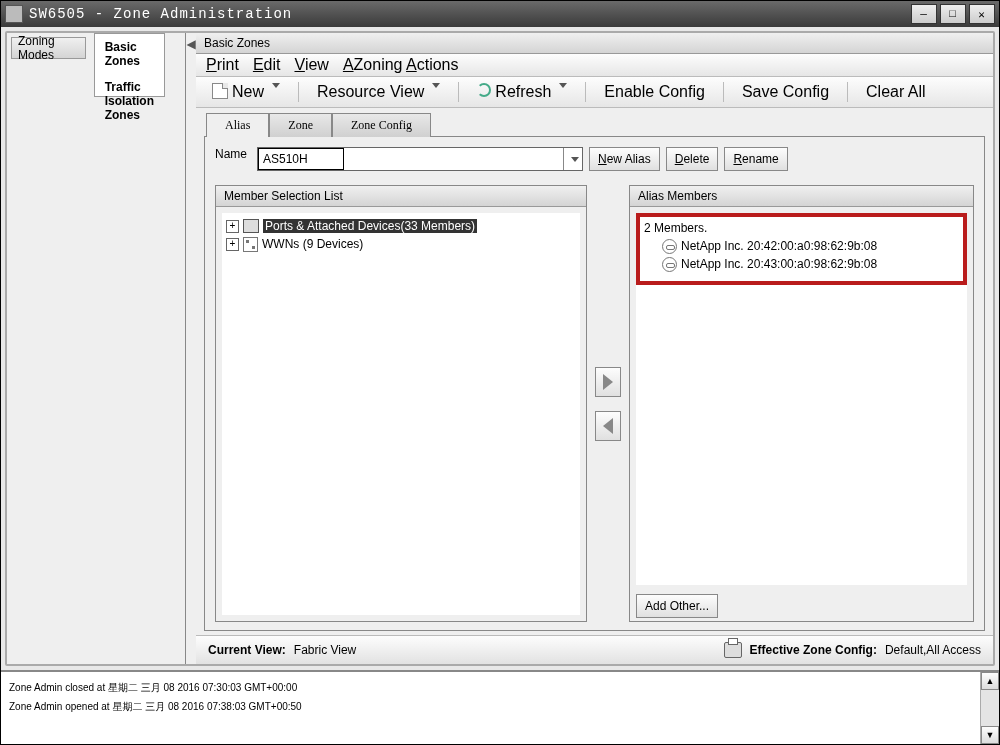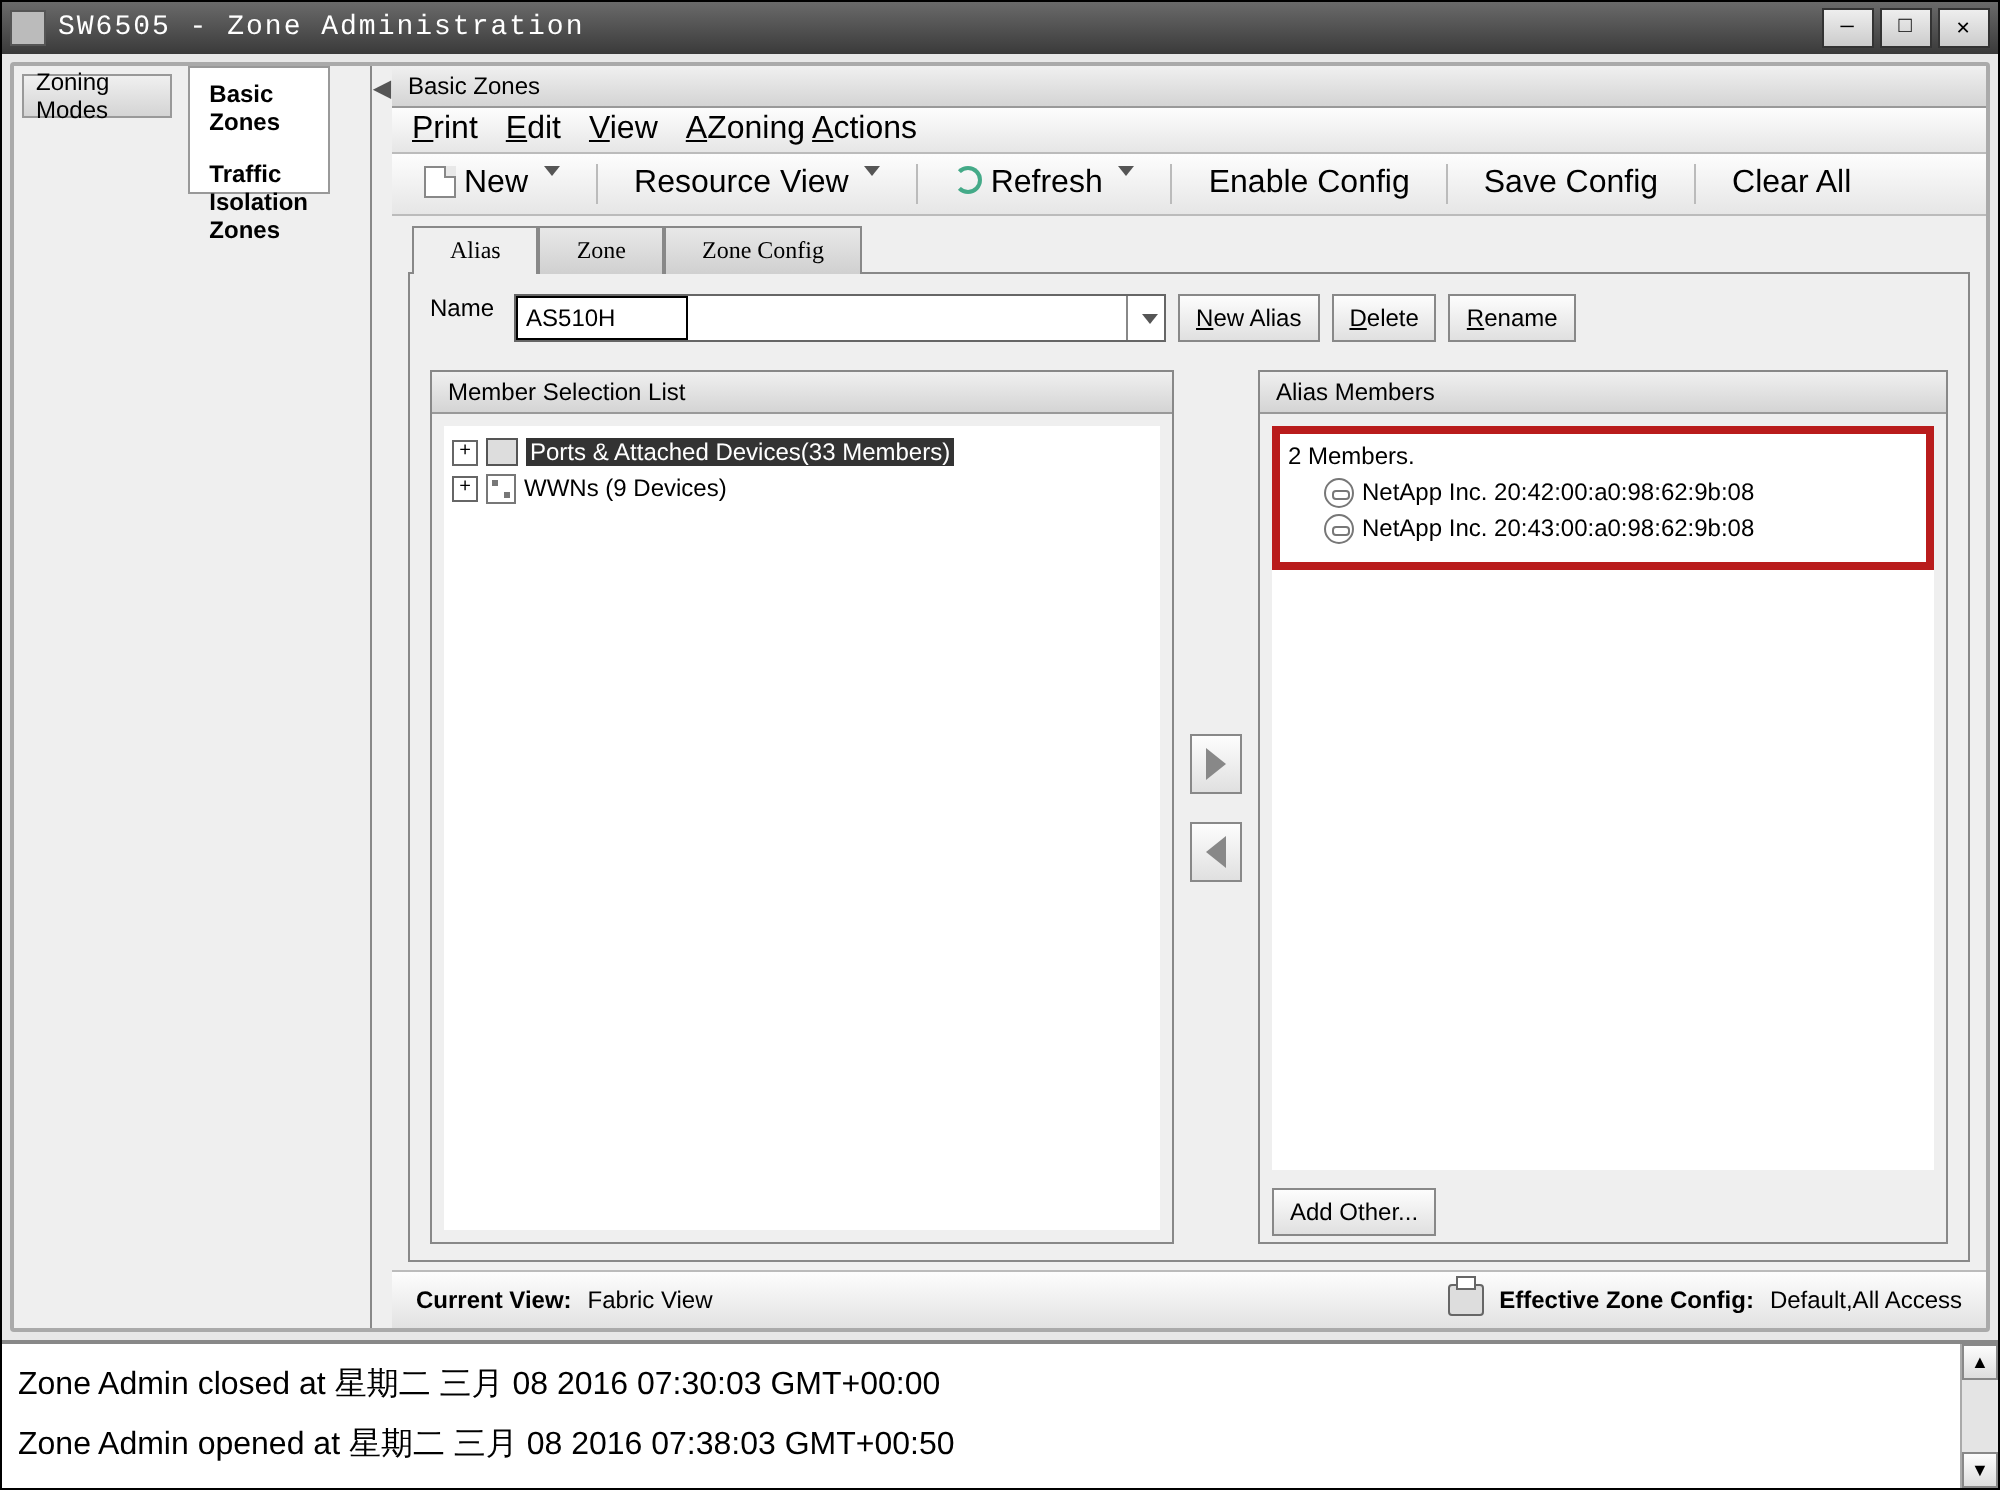--- a/index.html
+++ b/index.html
@@ -76,21 +76,21 @@
   .sel { background:#333; color:#fff; padding:0 2px;}
   .addother-row { height:30px; display:flex; align-items:center; padding-left:6px;}
 
   .statusbar { height:28px; background:linear-gradient(#fdfdfd,#e2e2e2); border-top:1px solid #bbb; display:flex; align-items:center; padding:0 12px; gap:8px; font-size:12px;}
   .statusbar .spacer{flex:1;}
   .printer-icon{width:16px;height:14px;border:1px solid #666;border-radius:2px;background:#ddd;position:relative;}
   .printer-icon::after{content:"";position:absolute;left:3px;top:-5px;width:8px;height:5px;background:#fff;border:1px solid #666;}
 
   
   .logarea { height:72px; border-top:2px solid #888; background:#fff; display:flex; }
-  .logtext { flex:1; padding:6px 8px; font-size:16px; line-height:1.9;}
+  .logtext { flex:1; padding:6px 8px; font-size:10px; line-height:1.9;}
   .logscroll { width:18px; background:#e4e4e4; border-left:1px solid #aaa; display:flex; flex-direction:column; justify-content:space-between; align-items:center;}
   .scrollbtn{width:16px;height:16px;border:1px solid #888;background:linear-gradient(#fdfdfd,#ddd);display:flex;align-items:center;justify-content:center;font-size:9px;}
 
   .bottom-hsplit { height:8px; background:#d8d8d8; border-top:1px solid #aaa; border-bottom:1px solid #aaa; margin:0 4px;}
 </style>
 </head>
 <body>
 
 <div class="window">
 

